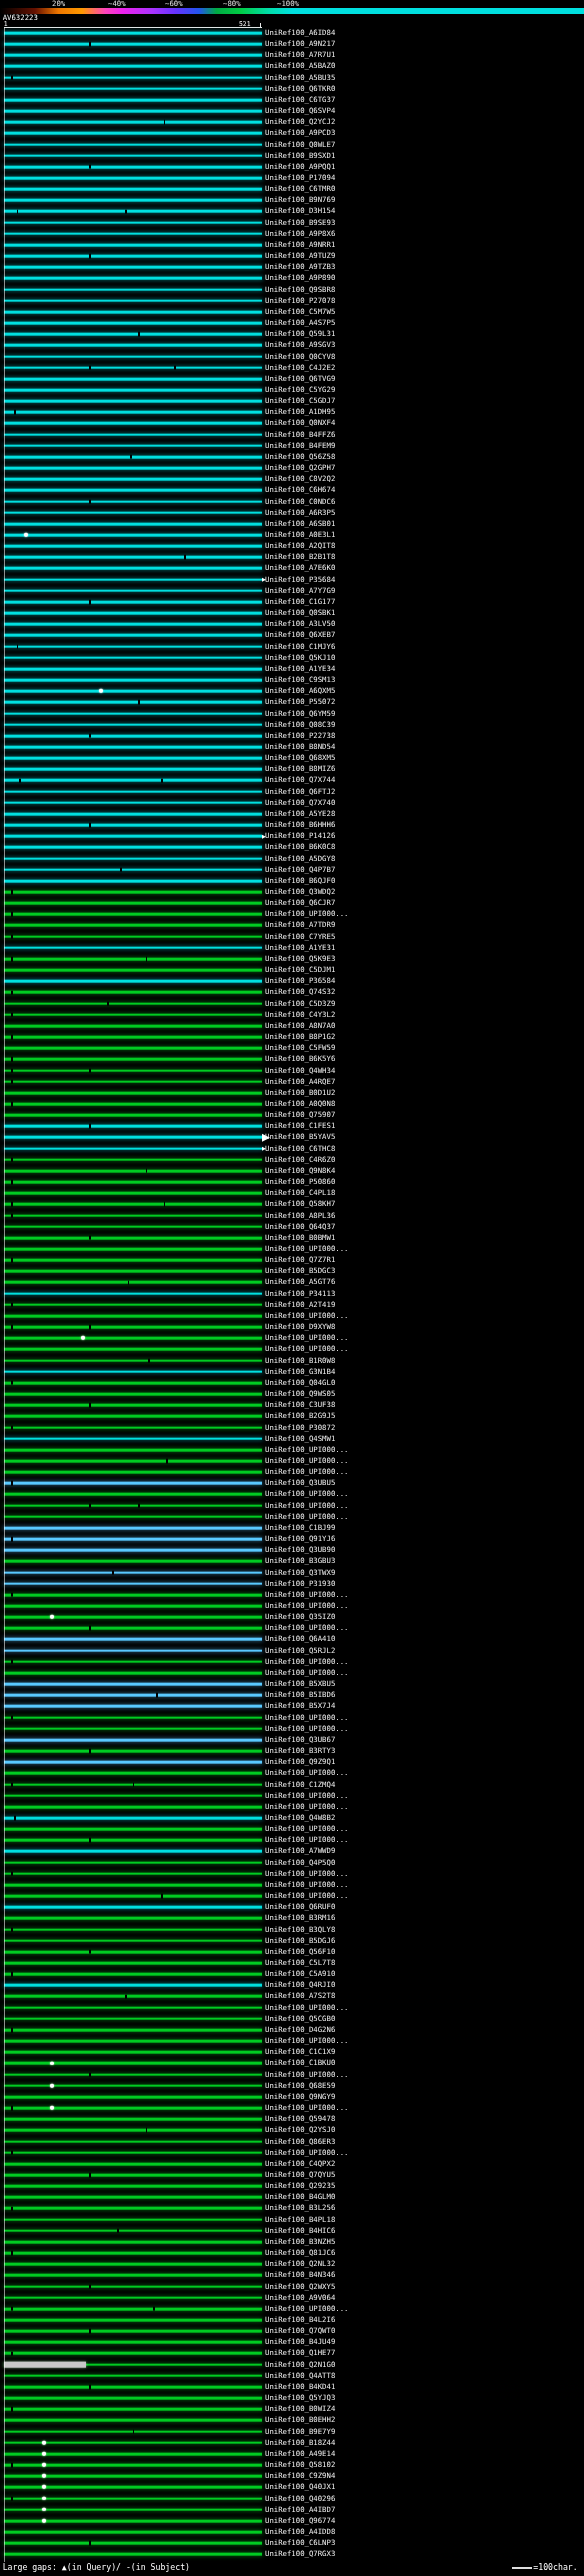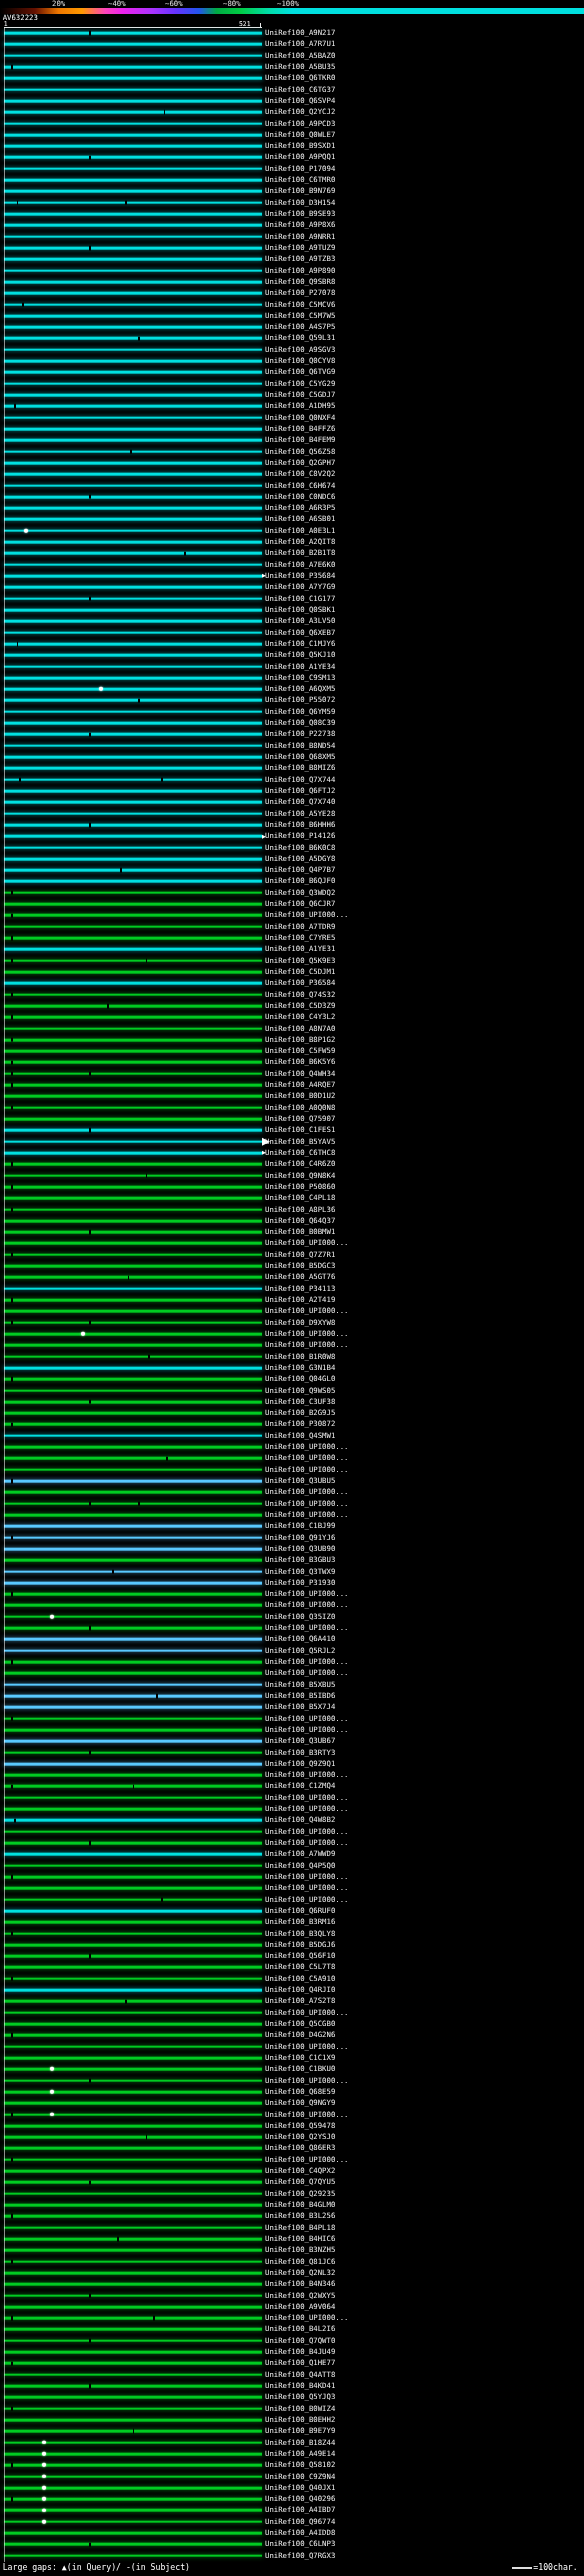--- a/index.html
+++ b/index.html
@@ -45,20 +45,24 @@
     </div>
   <div class="scale-gradient" style="background: linear-gradient(to right, rgb(0, 0, 0) 0%, rgb(102, 17, 0) 6%, rgb(238, 119, 0) 10%, rgb(255, 153, 0) 14%, rgb(255, 68, 187) 18%, rgb(238, 34, 238) 21%, rgb(170, 51, 255) 26%, rgb(102, 51, 255) 30%, rgb(34, 85, 238) 34%, rgb(0, 170, 68) 37%, rgb(0, 204, 68) 41%, rgb(0, 221, 170) 46%, rgb(0, 224, 224) 50%, rgb(0, 224, 224) 100%);"></div>
   <div class="qname">AV632223</div>
   <div class="qstart">1</div>
   <div class="qend">521</div>
   <div class="qruler"></div>
   <div class="qtick-end"></div>
   <div class="vline"></div>
   <div class="hits">
       <div class="row">
+        <div class="bar" style="background: rgb(0, 224, 224); box-shadow: rgba(0, 224, 224, 0.4) 0px 0px 4.6px 0.9px;"></div>
+        <span class="lab">UniRef100_A6ID84</span>
+      </div>
+      <div class="row">
         <div class="bar" style="background: rgb(0, 224, 224); box-shadow: rgba(0, 224, 224, 0.4) 0px 0px 4.6px 0.9px;">
           <i class="tick" style="left: 33%;"></i>
         </div>
         <span class="lab">UniRef100_A9N217</span>
       </div>
       <div class="row">
         <div class="bar" style="background: rgb(0, 224, 224); box-shadow: rgba(0, 224, 224, 0.4) 0px 0px 4.6px 0.9px;"></div>
         <span class="lab">UniRef100_A7R7U1</span>
       </div>
       <div class="row">
@@ -154,46 +158,47 @@
       </div>
       <div class="row">
         <div class="bar" style="background: rgb(0, 224, 224); box-shadow: rgba(0, 224, 224, 0.4) 0px 0px 4.6px 0.9px;"></div>
         <span class="lab">UniRef100_Q9SBR8</span>
       </div>
       <div class="row">
         <div class="bar" style="background: rgb(0, 224, 224); box-shadow: rgba(0, 224, 224, 0.4) 0px 0px 4.6px 0.9px;"></div>
         <span class="lab">UniRef100_P27078</span>
       </div>
       <div class="row">
-        <div class="bar" style="background: rgb(0, 224, 224); box-shadow: rgba(0, 224, 224, 0.4) 0px 0px 4.6px 0.9px;">
-          <i class="tick" style="left: 7%;"></i>
-        </div>
-        <span class="lab">UniRef100_C5MCV6</span>
-      </div>
-      <div class="row">
         <div class="bar" style="background: rgb(0, 224, 224); box-shadow: rgba(0, 224, 224, 0.4) 0px 0px 4.6px 0.9px;"></div>
         <span class="lab">UniRef100_C5M7W5</span>
       </div>
       <div class="row">
         <div class="bar" style="background: rgb(0, 224, 224); box-shadow: rgba(0, 224, 224, 0.4) 0px 0px 4.6px 0.9px;"></div>
         <span class="lab">UniRef100_A4S7P5</span>
       </div>
       <div class="row">
         <div class="bar" style="background: rgb(0, 224, 224); box-shadow: rgba(0, 224, 224, 0.4) 0px 0px 4.6px 0.9px;">
           <i class="tick" style="left: 52%;"></i>
         </div>
         <span class="lab">UniRef100_Q59L31</span>
       </div>
       <div class="row">
         <div class="bar" style="background: rgb(0, 224, 224); box-shadow: rgba(0, 224, 224, 0.4) 0px 0px 4.6px 0.9px;"></div>
         <span class="lab">UniRef100_A9SGV3</span>
       </div>
       <div class="row">
         <div class="bar" style="background: rgb(0, 224, 224); box-shadow: rgba(0, 224, 224, 0.4) 0px 0px 4.6px 0.9px;"></div>
         <span class="lab">UniRef100_Q0CYV8</span>
+      </div>
+      <div class="row">
+        <div class="bar" style="background: rgb(0, 224, 224); box-shadow: rgba(0, 224, 224, 0.4) 0px 0px 4.6px 0.9px;">
+          <i class="tick" style="left: 33%;"></i>
+          <i class="tick" style="left: 66%;"></i>
+        </div>
+        <span class="lab">UniRef100_C4J2E2</span>
       </div>
       <div class="row">
         <div class="bar" style="background: rgb(0, 224, 224); box-shadow: rgba(0, 224, 224, 0.4) 0px 0px 4.6px 0.9px;"></div>
         <span class="lab">UniRef100_Q6TVG9</span>
       </div>
       <div class="row">
         <div class="bar" style="background: rgb(0, 224, 224); box-shadow: rgba(0, 224, 224, 0.4) 0px 0px 4.6px 0.9px;"></div>
         <span class="lab">UniRef100_C5YG29</span>
       </div>
       <div class="row">
@@ -549,20 +554,27 @@
         </div>
         <span class="lab">UniRef100_P50860</span>
       </div>
       <div class="row">
         <div class="bar" style="background: rgb(0, 204, 34); box-shadow: rgba(0, 204, 34, 0.4) 0px 0px 4.6px 0.9px;"></div>
         <span class="lab">UniRef100_C4PL18</span>
       </div>
       <div class="row">
         <div class="bar" style="background: rgb(0, 204, 34); box-shadow: rgba(0, 204, 34, 0.4) 0px 0px 4.6px 0.9px;">
           <i class="tick" style="left: 3%;"></i>
+          <i class="tick" style="left: 62%;"></i>
+        </div>
+        <span class="lab">UniRef100_Q58KH7</span>
+      </div>
+      <div class="row">
+        <div class="bar" style="background: rgb(0, 204, 34); box-shadow: rgba(0, 204, 34, 0.4) 0px 0px 4.6px 0.9px;">
+          <i class="tick" style="left: 3%;"></i>
         </div>
         <span class="lab">UniRef100_A8PL36</span>
       </div>
       <div class="row">
         <div class="bar" style="background: rgb(0, 204, 34); box-shadow: rgba(0, 204, 34, 0.4) 0px 0px 4.6px 0.9px;"></div>
         <span class="lab">UniRef100_Q64Q37</span>
       </div>
       <div class="row">
         <div class="bar" style="background: rgb(0, 204, 34); box-shadow: rgba(0, 204, 34, 0.4) 0px 0px 4.6px 0.9px;">
           <i class="tick" style="left: 33%;"></i>
@@ -1056,20 +1068,26 @@
       </div>
       <div class="row">
         <div class="bar" style="background: rgb(0, 204, 34); box-shadow: rgba(0, 204, 34, 0.4) 0px 0px 4.6px 0.9px;"></div>
         <span class="lab">UniRef100_B4JU49</span>
       </div>
       <div class="row">
         <div class="bar" style="background: rgb(0, 204, 34); box-shadow: rgba(0, 204, 34, 0.4) 0px 0px 4.6px 0.9px;">
           <i class="tick" style="left: 3%;"></i>
         </div>
         <span class="lab">UniRef100_Q1HE77</span>
+      </div>
+      <div class="row">
+        <div class="bar" style="background: rgb(0, 204, 34); box-shadow: rgba(0, 204, 34, 0.4) 0px 0px 4.6px 0.9px;">
+          <i class="seg" style="left: 0%; width: 32%; background: rgb(200, 200, 200);"></i>
+        </div>
+        <span class="lab">UniRef100_Q2N1G0</span>
       </div>
       <div class="row">
         <div class="bar" style="background: rgb(0, 204, 34); box-shadow: rgba(0, 204, 34, 0.4) 0px 0px 4.6px 0.9px;"></div>
         <span class="lab">UniRef100_Q4ATT8</span>
       </div>
       <div class="row">
         <div class="bar" style="background: rgb(0, 204, 34); box-shadow: rgba(0, 204, 34, 0.4) 0px 0px 4.6px 0.9px;">
           <i class="tick" style="left: 33%;"></i>
         </div>
         <span class="lab">UniRef100_B4KD41</span>

